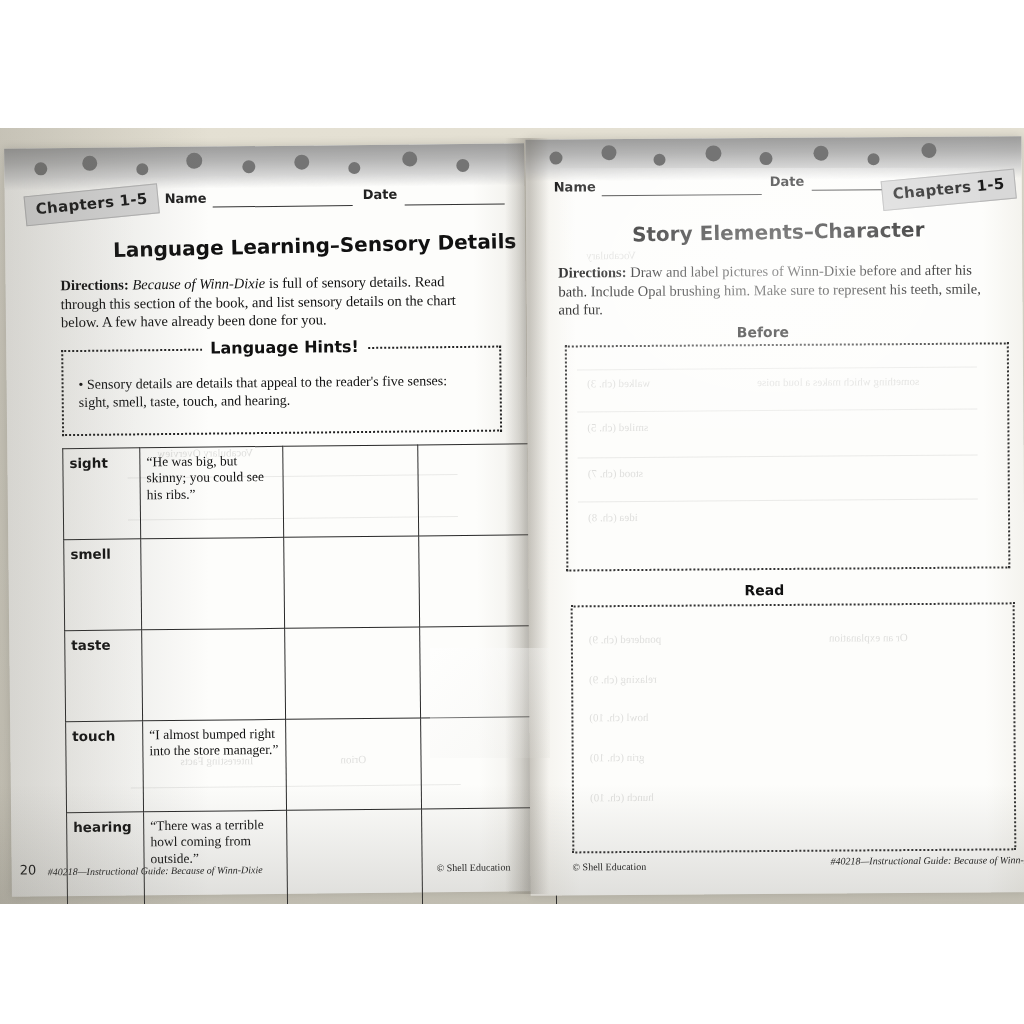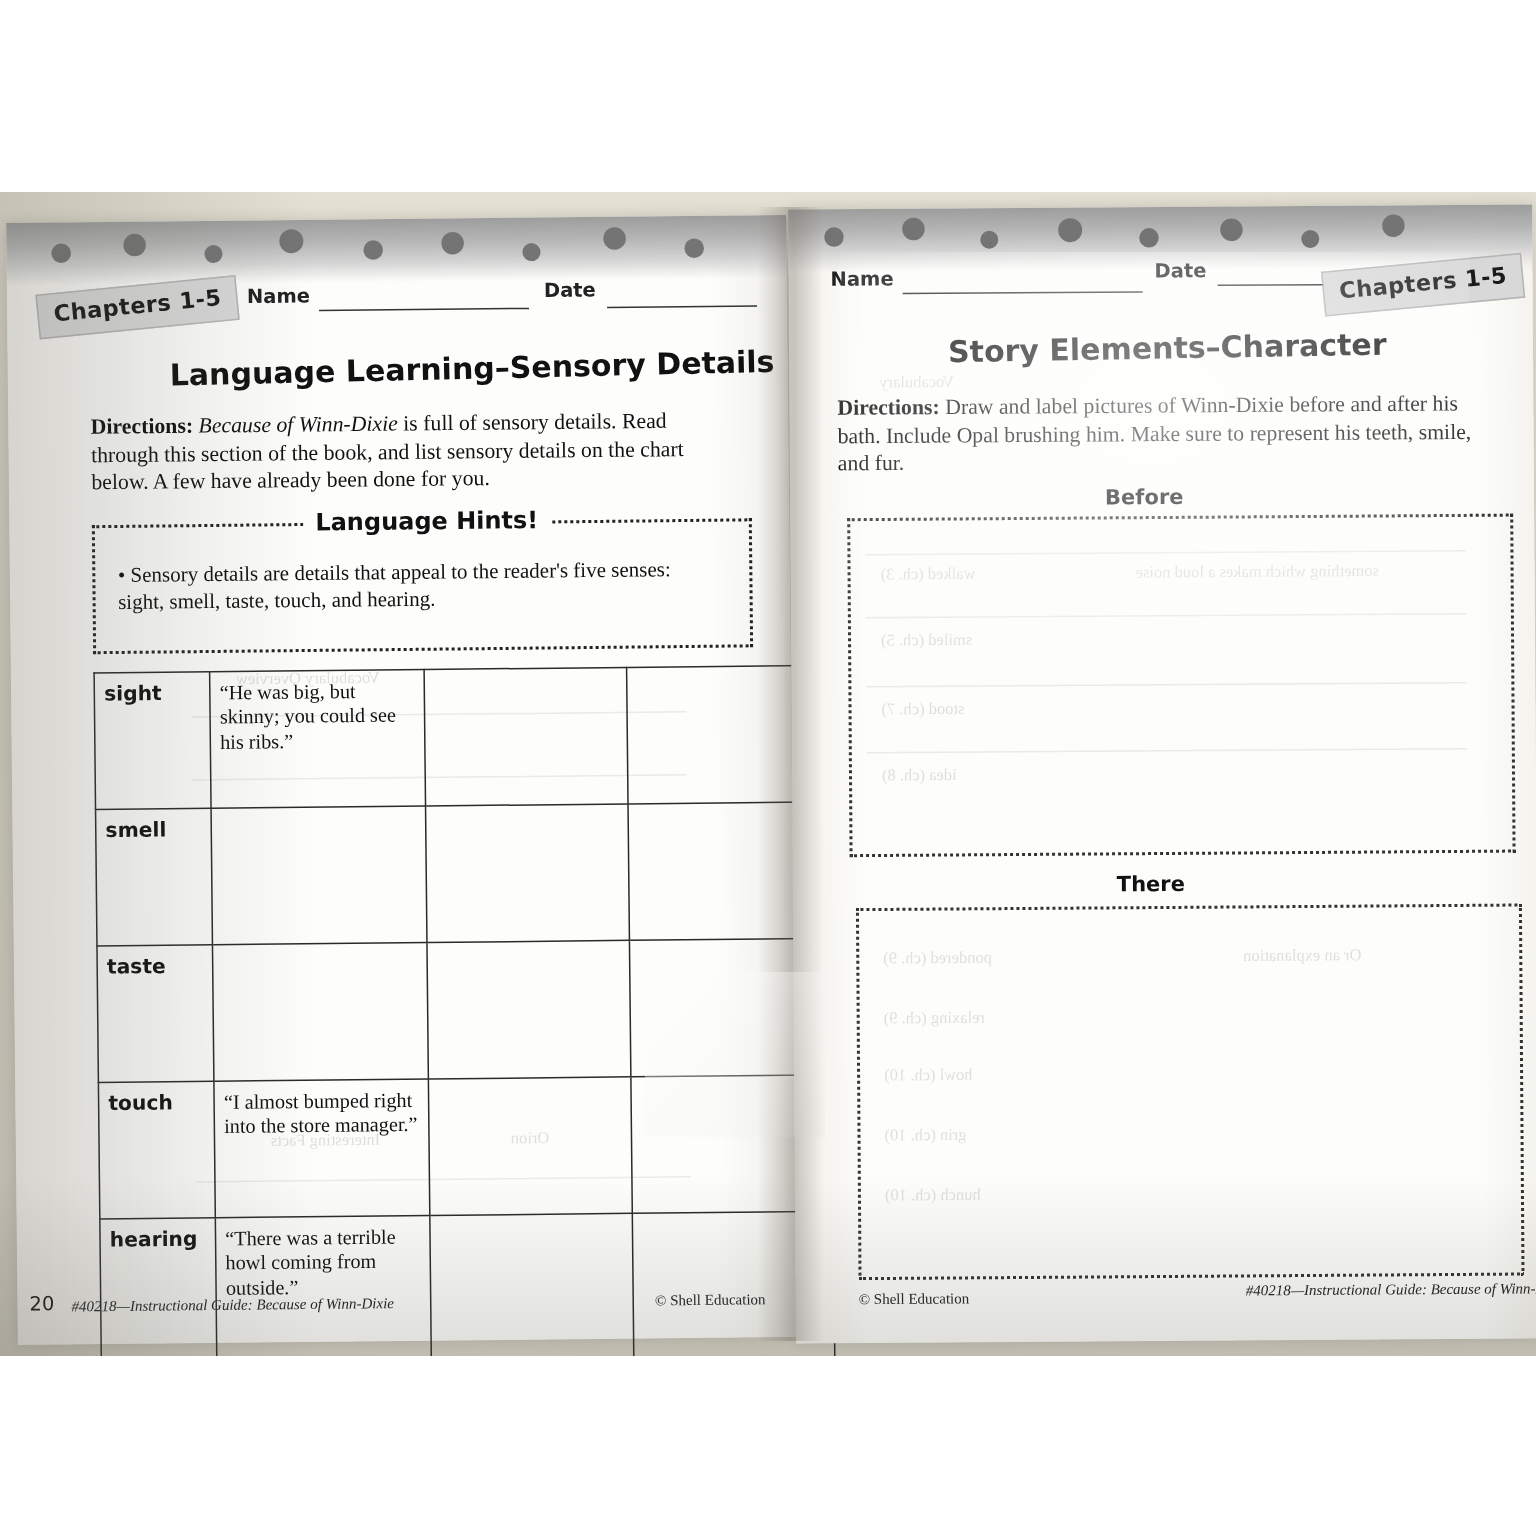--- a/index.html
+++ b/index.html
@@ -375,21 +375,21 @@
       <div class="worksheet-title" style="left:106px; top:82px; transform: rotate(-0.6deg);">Story Elements–Character</div>
 
       <div class="directions" style="left:32px; top:124px; width:430px;">
         <b>Directions:</b>
         <span>Draw and label pictures of Winn-Dixie before and after his bath.  Include Opal brushing him.  Make sure to represent his teeth, smile, and fur.</span>
       </div>
 
       <div class="draw-label" style="left:210px; top:186px;">Before</div>
       <div class="draw-box" style="left:38px; top:206px; width:440px; height:222px;"></div>
 
-      <div class="draw-label" style="left:216px; top:444px;">There</div>
+      <div class="draw-label" style="left:216px; top:444px;">Read</div>
       <div class="draw-box" style="left:42px; top:466px; width:440px; height:244px;"></div>
 
       <div class="footer" style="left:42px; top:722px;">© Shell Education</div>
       <div class="footer" style="left:300px; top:718px;"><i>#40218—Instructional Guide: Because of Winn-Dixie</i></div>
     </div>
 
     <div class="gutter"></div>
     <div class="shade-left"></div>
     <div class="shade-bottom"></div>
     <div class="glare"></div>

